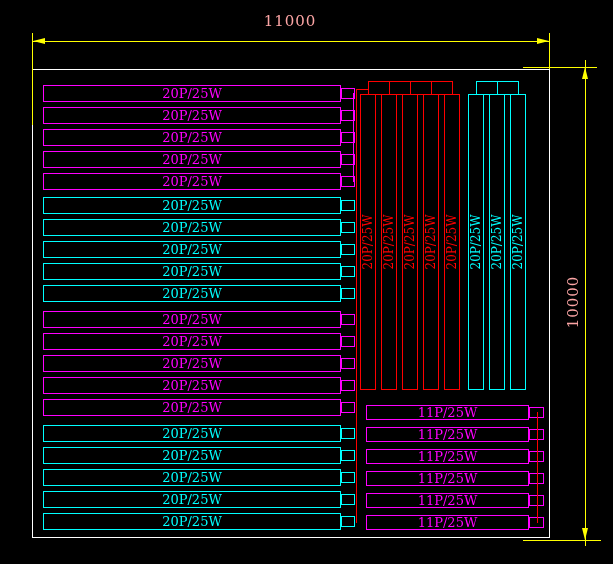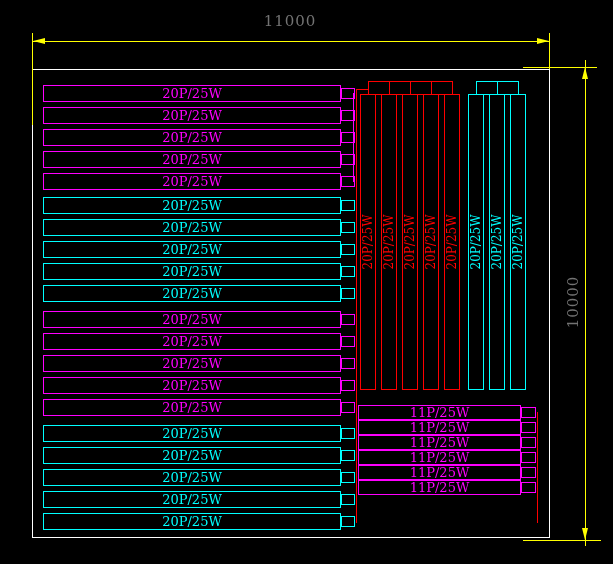--- a/index.html
+++ b/index.html
@@ -8,36 +8,36 @@
   .magenta{border-color:#ff00ff;color:#ff00ff;}
   .cyan{border-color:#00ffff;color:#00ffff;}
   .red{border-color:#ff0000;color:#ff0000;}
 
   
   #frame{position:absolute;left:32px;top:69px;width:518px;height:469px;
          border:1px solid #ffffff;box-sizing:border-box;}
 
   
   .yline{position:absolute;background:#ffff00;}
-  .ytext{position:absolute;color:#737373;font-size:15px;letter-spacing:1px;}
+  .ytext{position:absolute;color:#fca5a5;font-size:15px;letter-spacing:1px;}
   .arrow{position:absolute;width:0;height:0;}
   .arrow.left {border-top:3px solid transparent;border-bottom:3px solid transparent;border-right:12px solid #ffff00;}
   .arrow.right{border-top:3px solid transparent;border-bottom:3px solid transparent;border-left:12px solid #ffff00;}
   .arrow.up   {border-left:3px solid transparent;border-right:3px solid transparent;border-bottom:12px solid #ffff00;}
   .arrow.down {border-left:3px solid transparent;border-right:3px solid transparent;border-top:12px solid #ffff00;}
 
   
   .hgroup{position:absolute;left:43px;width:298px;display:flex;flex-direction:column;gap:5px;}
   .hbar{height:17px;border:1px solid;box-sizing:border-box;position:relative;
         display:flex;align-items:center;justify-content:center;font-size:13px;line-height:15px;}
   .hbar .tab{position:absolute;right:-15px;top:2px;width:14px;height:11px;
              border:1px solid;border-color:inherit;box-sizing:border-box;}
 
   
-  .bgroup{position:absolute;left:358px;top:405px;width:163px;display:flex;flex-direction:column;}
+  .bgroup{position:absolute;left:366px;top:405px;width:163px;display:flex;flex-direction:column;gap:7px;}
   .bbar{height:15px;border:1px solid;box-sizing:border-box;position:relative;
         display:flex;align-items:center;justify-content:center;font-size:13px;line-height:13px;}
   .bbar .tab{position:absolute;right:-16px;top:1px;width:15px;height:11px;
              border:1px solid;border-color:inherit;box-sizing:border-box;}
 
   
   .vcol{position:absolute;top:94px;width:16px;height:296px;border:1px solid;box-sizing:border-box;}
   .vcol .vlbl{position:absolute;left:50%;top:50%;transform:translate(-50%,-50%) rotate(-90deg);
               white-space:nowrap;font-size:12px;}
   .hdr{position:absolute;top:81px;width:22px;height:14px;border:1px solid;box-sizing:border-box;}

